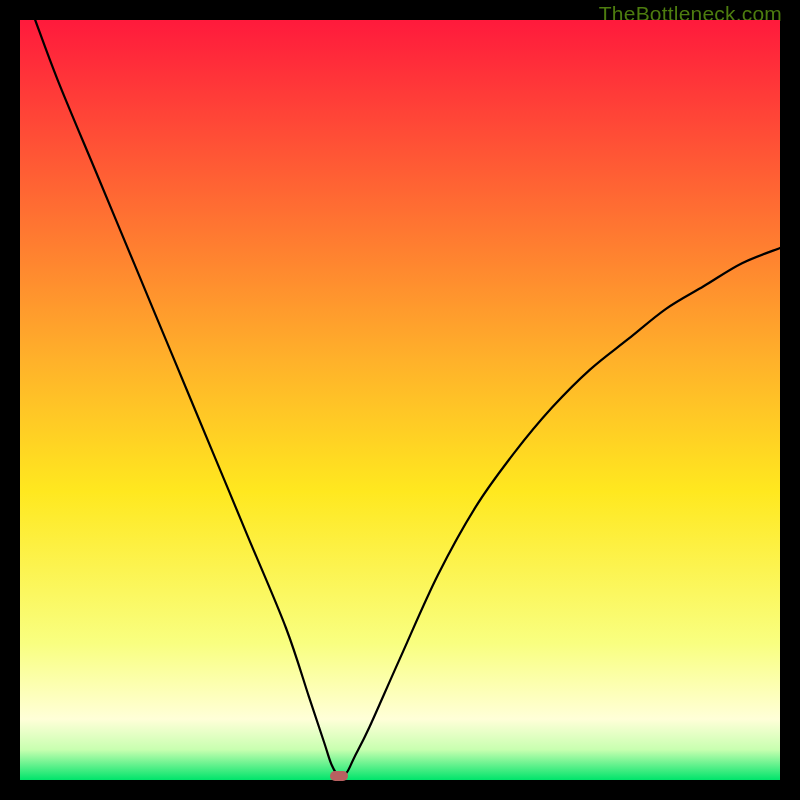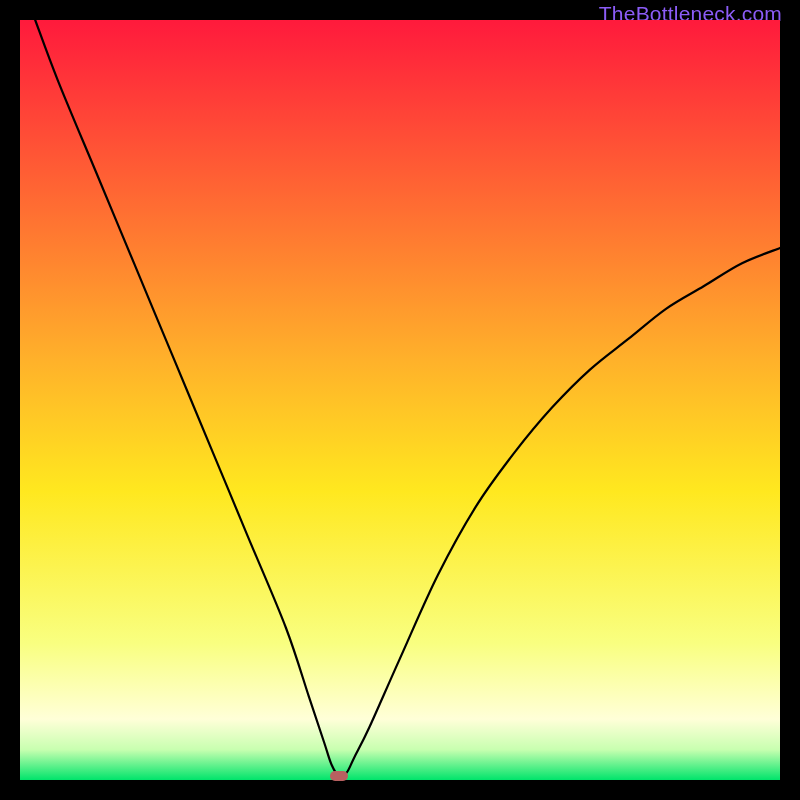--- a/index.html
+++ b/index.html
@@ -30,21 +30,21 @@
     position: absolute;
     left: 0;
     top: 0;
     width: 100%;
     height: 100%;
   }
   .watermark {
     position: absolute;
     top: 2px;
     right: 18px;
-    color: #8b5cf6;
+    color: #4d7c0f;
     font-size: 21px;
     font-weight: 500;
     letter-spacing: 0.2px;
   }
   .minmark {
     position: absolute;
     width: 18px;
     height: 10px;
     border-radius: 5px;
     transform: translate(-50%, -50%);

